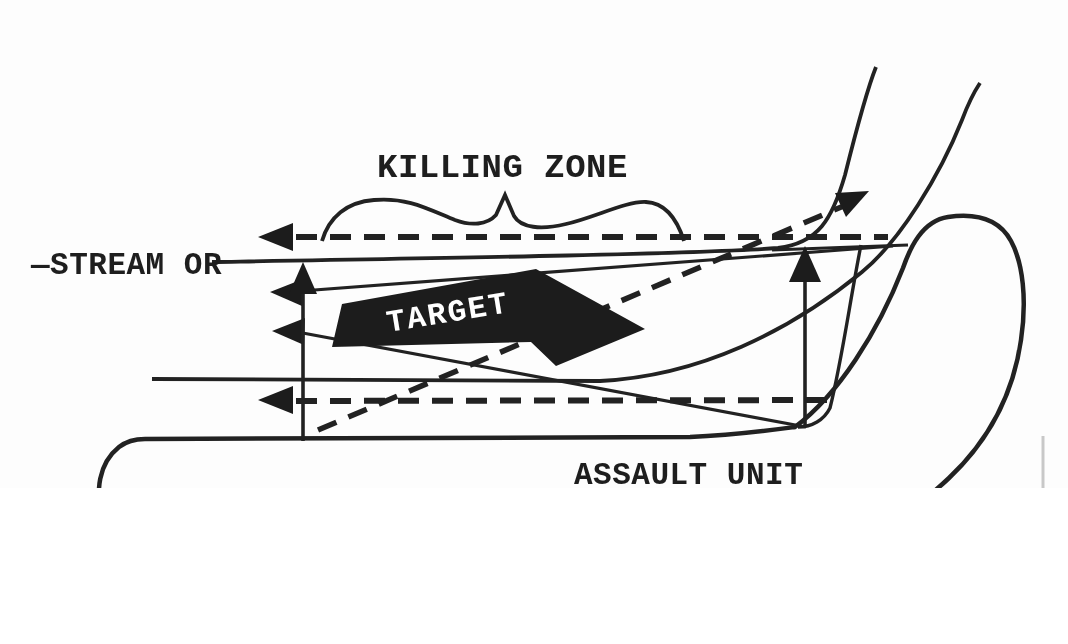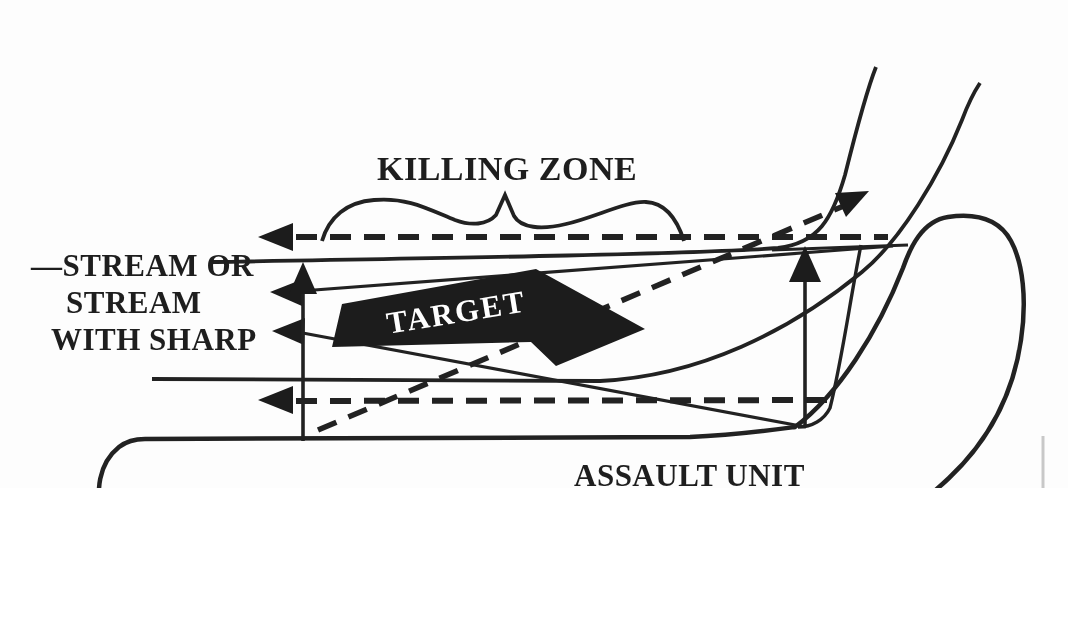--- a/index.html
+++ b/index.html
@@ -6,21 +6,21 @@
     margin: 0;
     padding: 0;
     background: #ffffff;
   }
   #stage {
     position: relative;
     width: 1068px;
     height: 488px;
     background: #fdfdfd;
     overflow: hidden;
-    font-family: Liberation Serif, serif;
+    font-family: Liberation Mono, monospace;
     filter: blur(0.3px);
   }
   #diagram-svg {
     position: absolute;
     left: 0;
     top: 0;
   }
   .lbl {
     position: absolute;
     color: #1e1e1e;
@@ -107,19 +107,17 @@
     <polygon class="head" points="303,262 289,294 317,294"></polygon>
     <line x1="805" y1="427" x2="805" y2="278" stroke="#222222" stroke-width="3.6"></line>
     <polygon class="head" points="805,246 789,282 821,282"></polygon>
 
     <polygon points="342,304 536,269 645,329 556,366 531,342 332,347" fill="#1c1c1c"></polygon>
   </svg>
 
   <div class="lbl lbl-killing-zone">KILLING ZONE</div>
 
   <div class="lbl trail-line lbl-trail1">—STREAM OR</div>
-  <div class="lbl trail-line lbl-trail2">STREAM</div>
-  <div class="lbl trail-line lbl-trail3">WITH SHARP</div>
 
   <div class="lbl lbl-target">TARGET</div>
 
   <div class="lbl lbl-assault-unit">ASSAULT UNIT</div>
 </div>
 
 </body></html>

